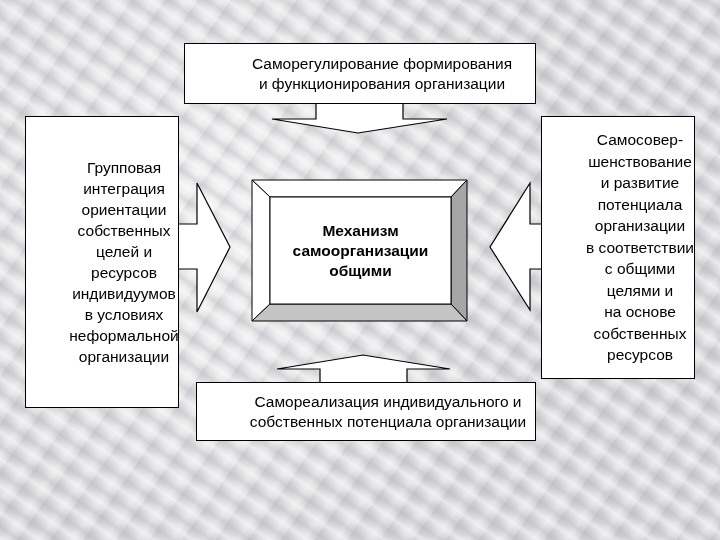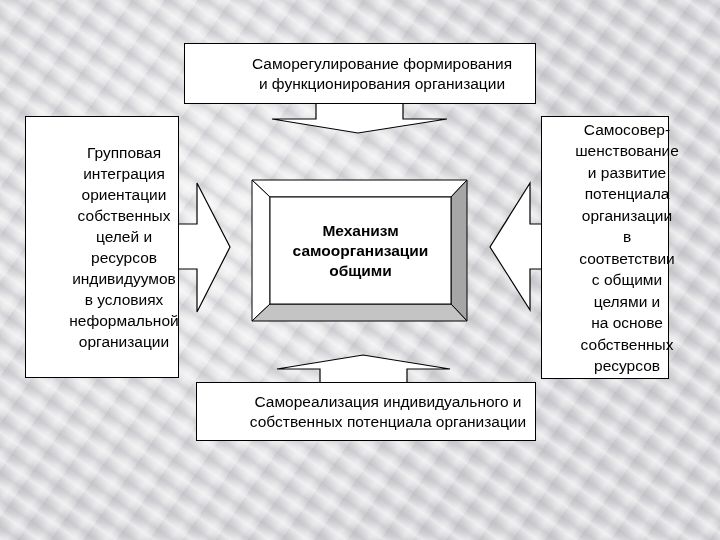--- a/index.html
+++ b/index.html
@@ -14,22 +14,22 @@
     }
     .diagram-svg { position: absolute; left: 0; top: 0; }
     .box {
       position: absolute; background: #ffffff; border: 1.3px solid #000;
       box-sizing: border-box; display: flex; align-items: center; justify-content: center;
       text-align: center; color: #000; padding-left: 44px;
     }
     .box span { white-space: pre-line; }
     .top-box { left: 184px; top: 43px; width: 352px; height: 61px; font-size: 15.5px; line-height: 20px; }
     .bottom-box { left: 196px; top: 382px; width: 340px; height: 59px; font-size: 15.5px; line-height: 20px; }
-    .left-box { left: 25px; top: 116px; width: 154px; height: 262px; font-size: 15.5px; line-height: 21px; }
-    .right-box { left: 541px; top: 116px; width: 128px; height: 263px; font-size: 15.5px; line-height: 21.5px; }
+    .left-box { left: 25px; top: 116px; width: 154px; height: 292px; font-size: 15.5px; line-height: 21px; }
+    .right-box { left: 541px; top: 116px; width: 154px; height: 263px; font-size: 15.5px; line-height: 21.5px; }
     .center-label {
       position: absolute; left: 270px; top: 197px; width: 181px; height: 107px;
       display: flex; align-items: center; justify-content: center; text-align: center;
       font-size: 15.5px; font-weight: bold; line-height: 20px; color: #000;
     }
     .center-label span { white-space: pre-line; }
   </style>
 </head>
 <body>
 

